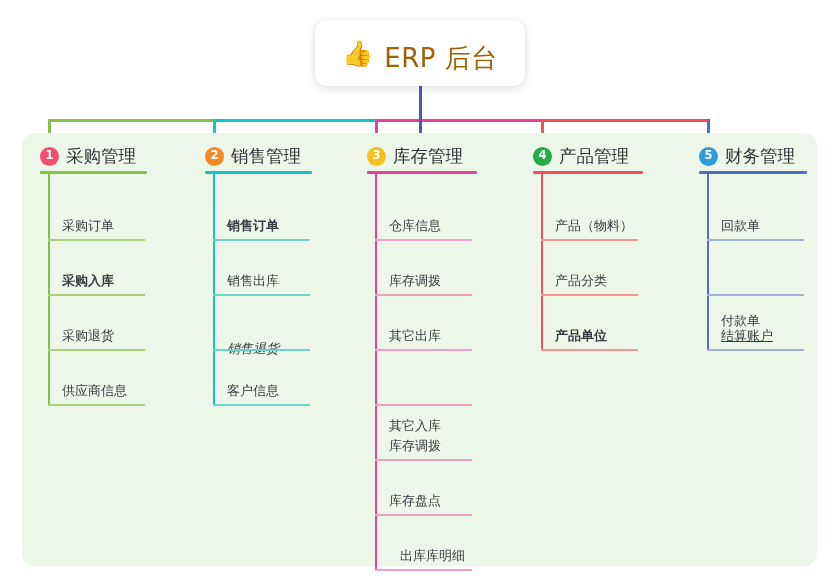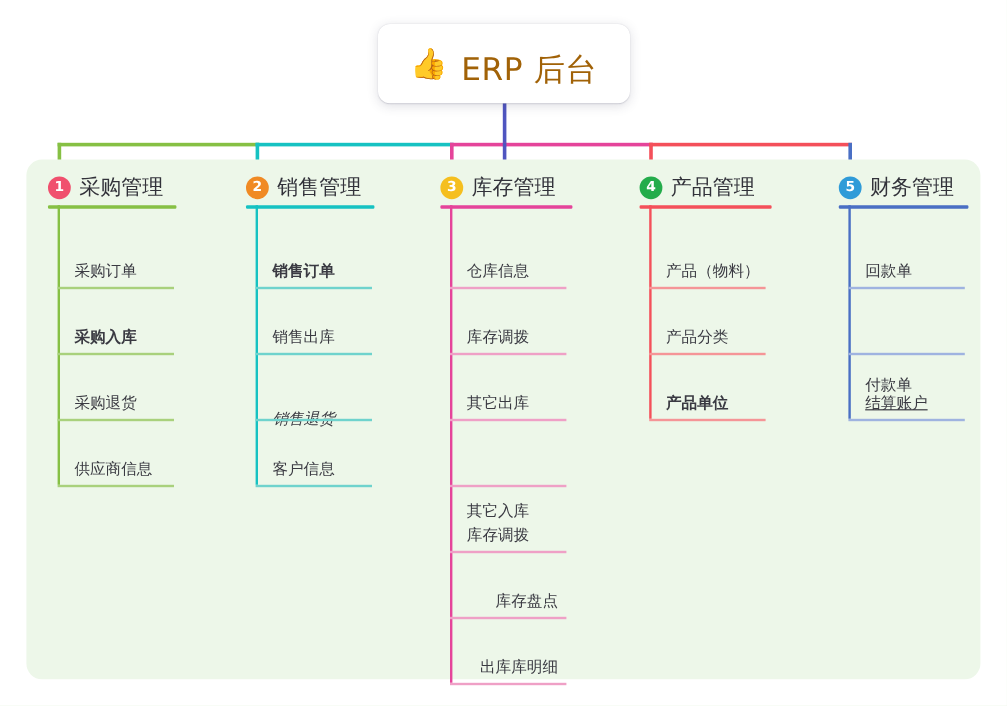--- a/index.html
+++ b/index.html
@@ -118,21 +118,21 @@
         <div class="leaf-label" style="left: 22px; top: 84px; text-align: center;">仓库信息</div>
         <div class="leaf-rule" style="left: 8px; top: 106px; width: 97px; background: rgb(239, 160, 198);"></div>
         <div class="leaf-label" style="left: 22px; top: 139px;">库存调拨</div>
         <div class="leaf-rule" style="left: 8px; top: 161px; width: 97px; background: rgb(239, 160, 198);"></div>
         <div class="leaf-label" style="left: 22px; top: 194px;">其它出库</div>
         <div class="leaf-rule" style="left: 8px; top: 216px; width: 97px; background: rgb(239, 160, 198);"></div>
         <div class="leaf-label" style="left: 22px; top: 249px; margin-top: 35px;">其它入库</div>
         <div class="leaf-rule" style="left: 8px; top: 271px; width: 97px; background: rgb(239, 160, 198);"></div>
         <div class="leaf-label" style="left: 22px; top: 304px;">库存调拨</div>
         <div class="leaf-rule" style="left: 8px; top: 326px; width: 97px; background: rgb(239, 160, 198);"></div>
-        <div class="leaf-label" style="left: 22px; top: 359px; margin-left: 24px;">库存盘点</div>
+        <div class="leaf-label" style="left: 22px; top: 359px;">库存盘点</div>
         <div class="leaf-rule" style="left: 8px; top: 381px; width: 97px; background: rgb(239, 160, 198);"></div>
         <div class="leaf-label" style="left: 22px; top: 414px; margin-left: 11px;">出库库明细</div>
         <div class="leaf-rule" style="left: 8px; top: 436px; width: 97px; background: rgb(239, 160, 198);"></div>
       </div>
       <div class="col" style="left: 511px;">
         <div class="col-head">
           <span class="badge" style="background: rgb(36, 172, 75);">4</span>
           <span class="col-title">产品管理</span>
         </div>
         <div class="head-bar" style="left: 0px; top: 38px; width: 110px; background: rgb(244, 80, 90);"></div>

